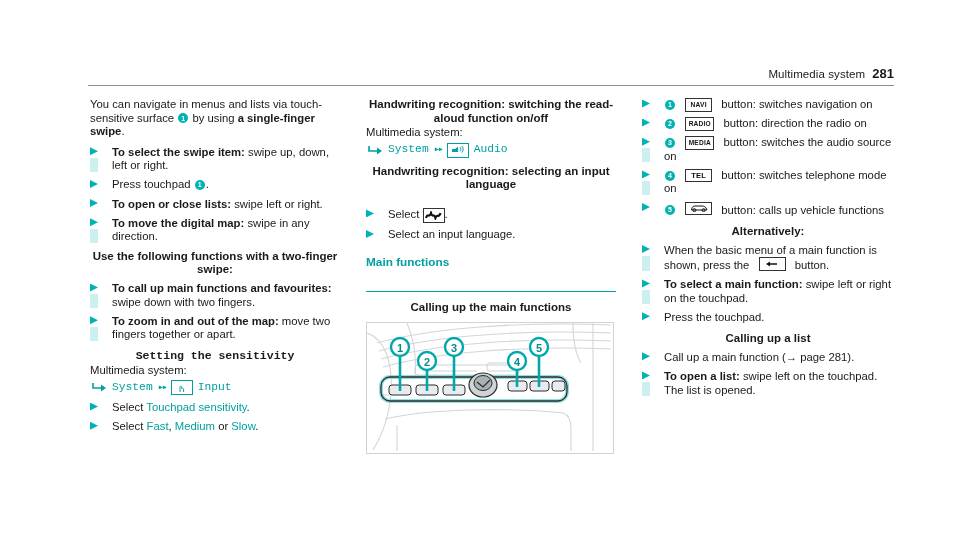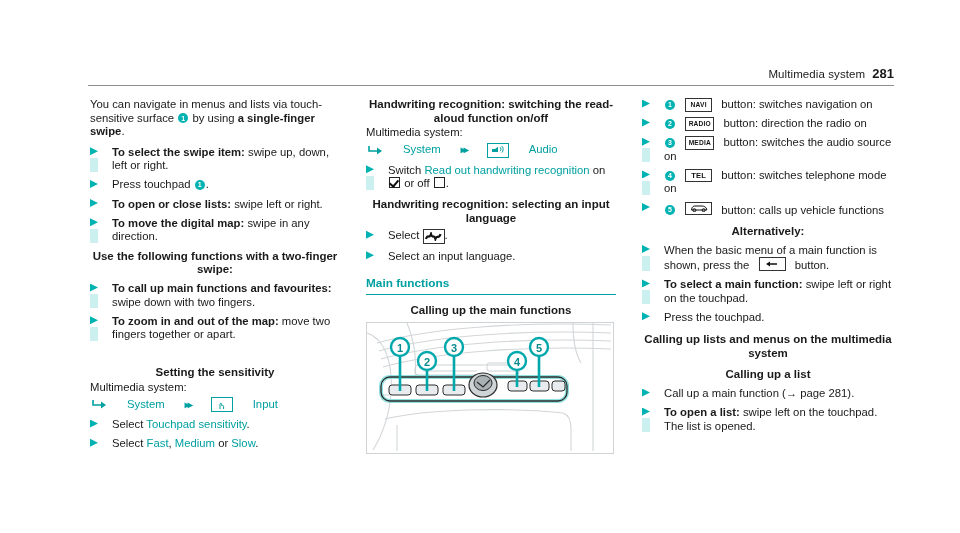--- a/index.html
+++ b/index.html
@@ -63,32 +63,33 @@
   .bullet.one:after{display:none;}
 
   h3.sub{
     font-size:11.5px;font-weight:bold;margin:0 0 1px 0;line-height:13.6px;text-align:center;
   }
   .plain{margin:0 0 3px 0;}
 
   
   .sechead{
     color:#00a0a0;font-weight:bold;font-size:11.8px;
-    margin:14px 0 3px 0;
+    margin:14px 0 21px 0;
   }
   .sechead-rule{
     height:1.3px;background:#00a0a0;margin-bottom:9px;
   }
 
   
   .crumb{
     color:#00a0a0;
     margin:3px 0 6px 2px;
-    display:flex;align-items:center;gap:20px;
+    display:flex;align-items:center;gap:5px;
     font-size:11.3px;
+    font-family:Liberation Mono, monospace;
   }
   .crumb .arr{
     display:inline-block;width:15px;height:11px;position:relative;
   }
   .chev{font-size:10px;letter-spacing:-2px;font-weight:bold;}
   .ibox{
     display:inline-flex;align-items:center;justify-content:center;
     border:1.2px solid #00a0a0;
     width:20px;height:13px;
     vertical-align:-2px;
@@ -188,21 +189,21 @@
     <div class="bullet" style="margin-top:5px;">
       <span class="b">To call up main functions and favourites:</span>
       <span>swipe down with two fingers.</span>
     </div>
 
     <div class="bullet">
       <span class="b">To zoom in and out of the map:</span>
       <span>move two fingers together or apart.</span>
     </div>
 
-    <h3 class="sub" style="margin-top:24px;">Setting the sensitivity</h3>
+    <h3 class="sub" style="margin-top:7px;font-family:Liberation Mono, monospace;">Setting the sensitivity</h3>
     <p class="plain">Multimedia system:</p>
 
     <div class="crumb">
       <span class="arr">
         <svg width="15" height="11" viewBox="0 0 15 11">
             <path d="M1 1 L1 6 L10 6" stroke="#00a0a0" stroke-width="1.6" fill="none"></path>
             <path d="M9 2.5 L14 6 L9 9.5 Z" fill="#00a0a0"></path>
           </svg>
       </span>
       <span>System</span>
@@ -243,32 +244,24 @@
       <span class="ibox">
         <svg width="15" height="10" viewBox="0 0 15 10">
             <path d="M2 7 L2 4 L5 4 L8 1.8 L8 7 Z" fill="#00a0a0"></path>
             <path d="M10 2.2 C11.2 3.2 11.2 5.2 10 6.2" stroke="#00a0a0" stroke-width="1" fill="none"></path>
             <path d="M11.8 1 C13.6 2.8 13.6 6 11.8 7.6" stroke="#00a0a0" stroke-width="1" fill="none"></path>
           </svg>
       </span>
       <span>Audio</span>
     </div>
 
-    <div class="bullet">
-      <span>Switch</span>
-      <span class="tealtxt">Read out handwriting recognition</span>
-      <span>on</span>
-      <span class="cbx on"></span>
-      <span>or off</span>
-      <span class="cbx"></span><span>.</span>
-    </div>
 
     <h3 class="sub" style="margin-top:7px;">Handwriting recognition: selecting an input language</h3>
 
-    <div class="bullet one" style="margin-top:4px;">
+    <div class="bullet one" style="margin-top:16px;">
       <span>Select</span>
       <span class="ibox dark">
         <svg width="17" height="9" viewBox="0 0 17 9">
             <path d="M1 7 C3 1 4 8 6 2 C7.6 7.5 8.6 1.5 10.4 7 C12 2 13.4 8 15.6 2.2" stroke="#111" stroke-width="2.2" fill="none"></path>
           </svg>
       </span><span>.</span>
     </div>
 
     <div class="bullet one">
       <span>Select an input language.</span>
@@ -395,21 +388,20 @@
 
     <div class="bullet">
       <span class="b">To select a main function:</span>
       <span>swipe left or right on the touchpad.</span>
     </div>
 
     <div class="bullet one">
       <span>Press the touchpad.</span>
     </div>
 
-    <h3 class="sub" style="margin-top:9px;">Calling up lists and menus on the multimedia system</h3>
     <h3 class="sub" style="margin-top:8px;">Calling up a list</h3>
 
     <div class="bullet one" style="margin-top:5px;">
       <span>Call up a main function (→ page 281).</span>
     </div>
 
     <div class="bullet">
       <span class="b">To open a list:</span>
       <span>swipe left on the touchpad.</span>
       <span>The list is opened.</span>

